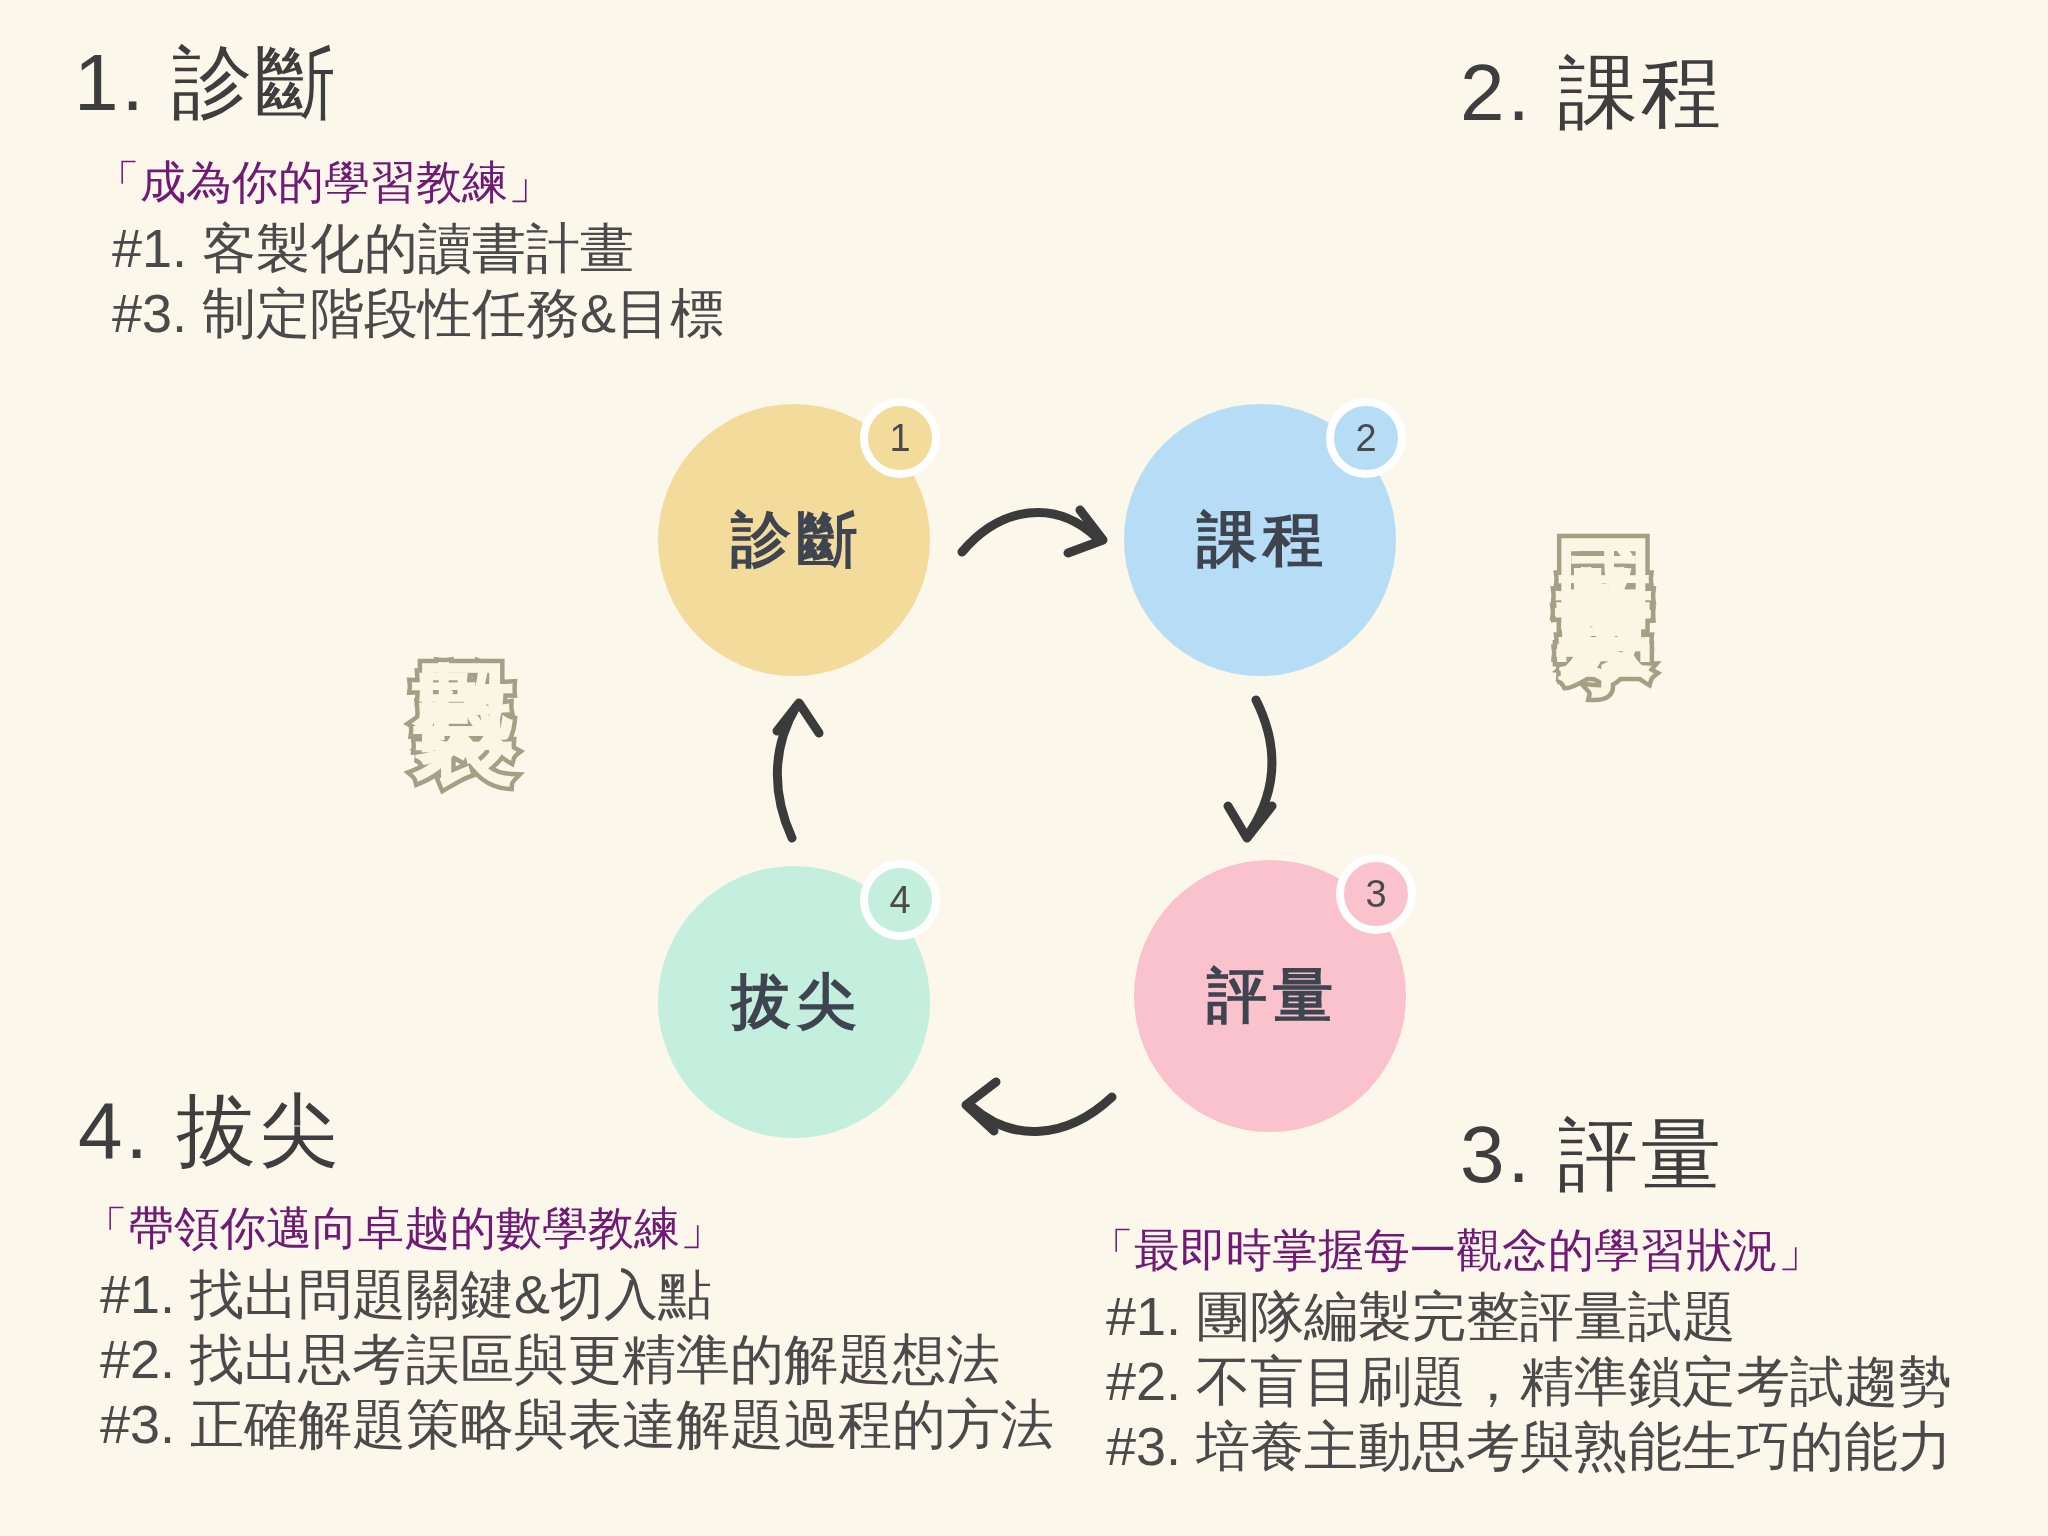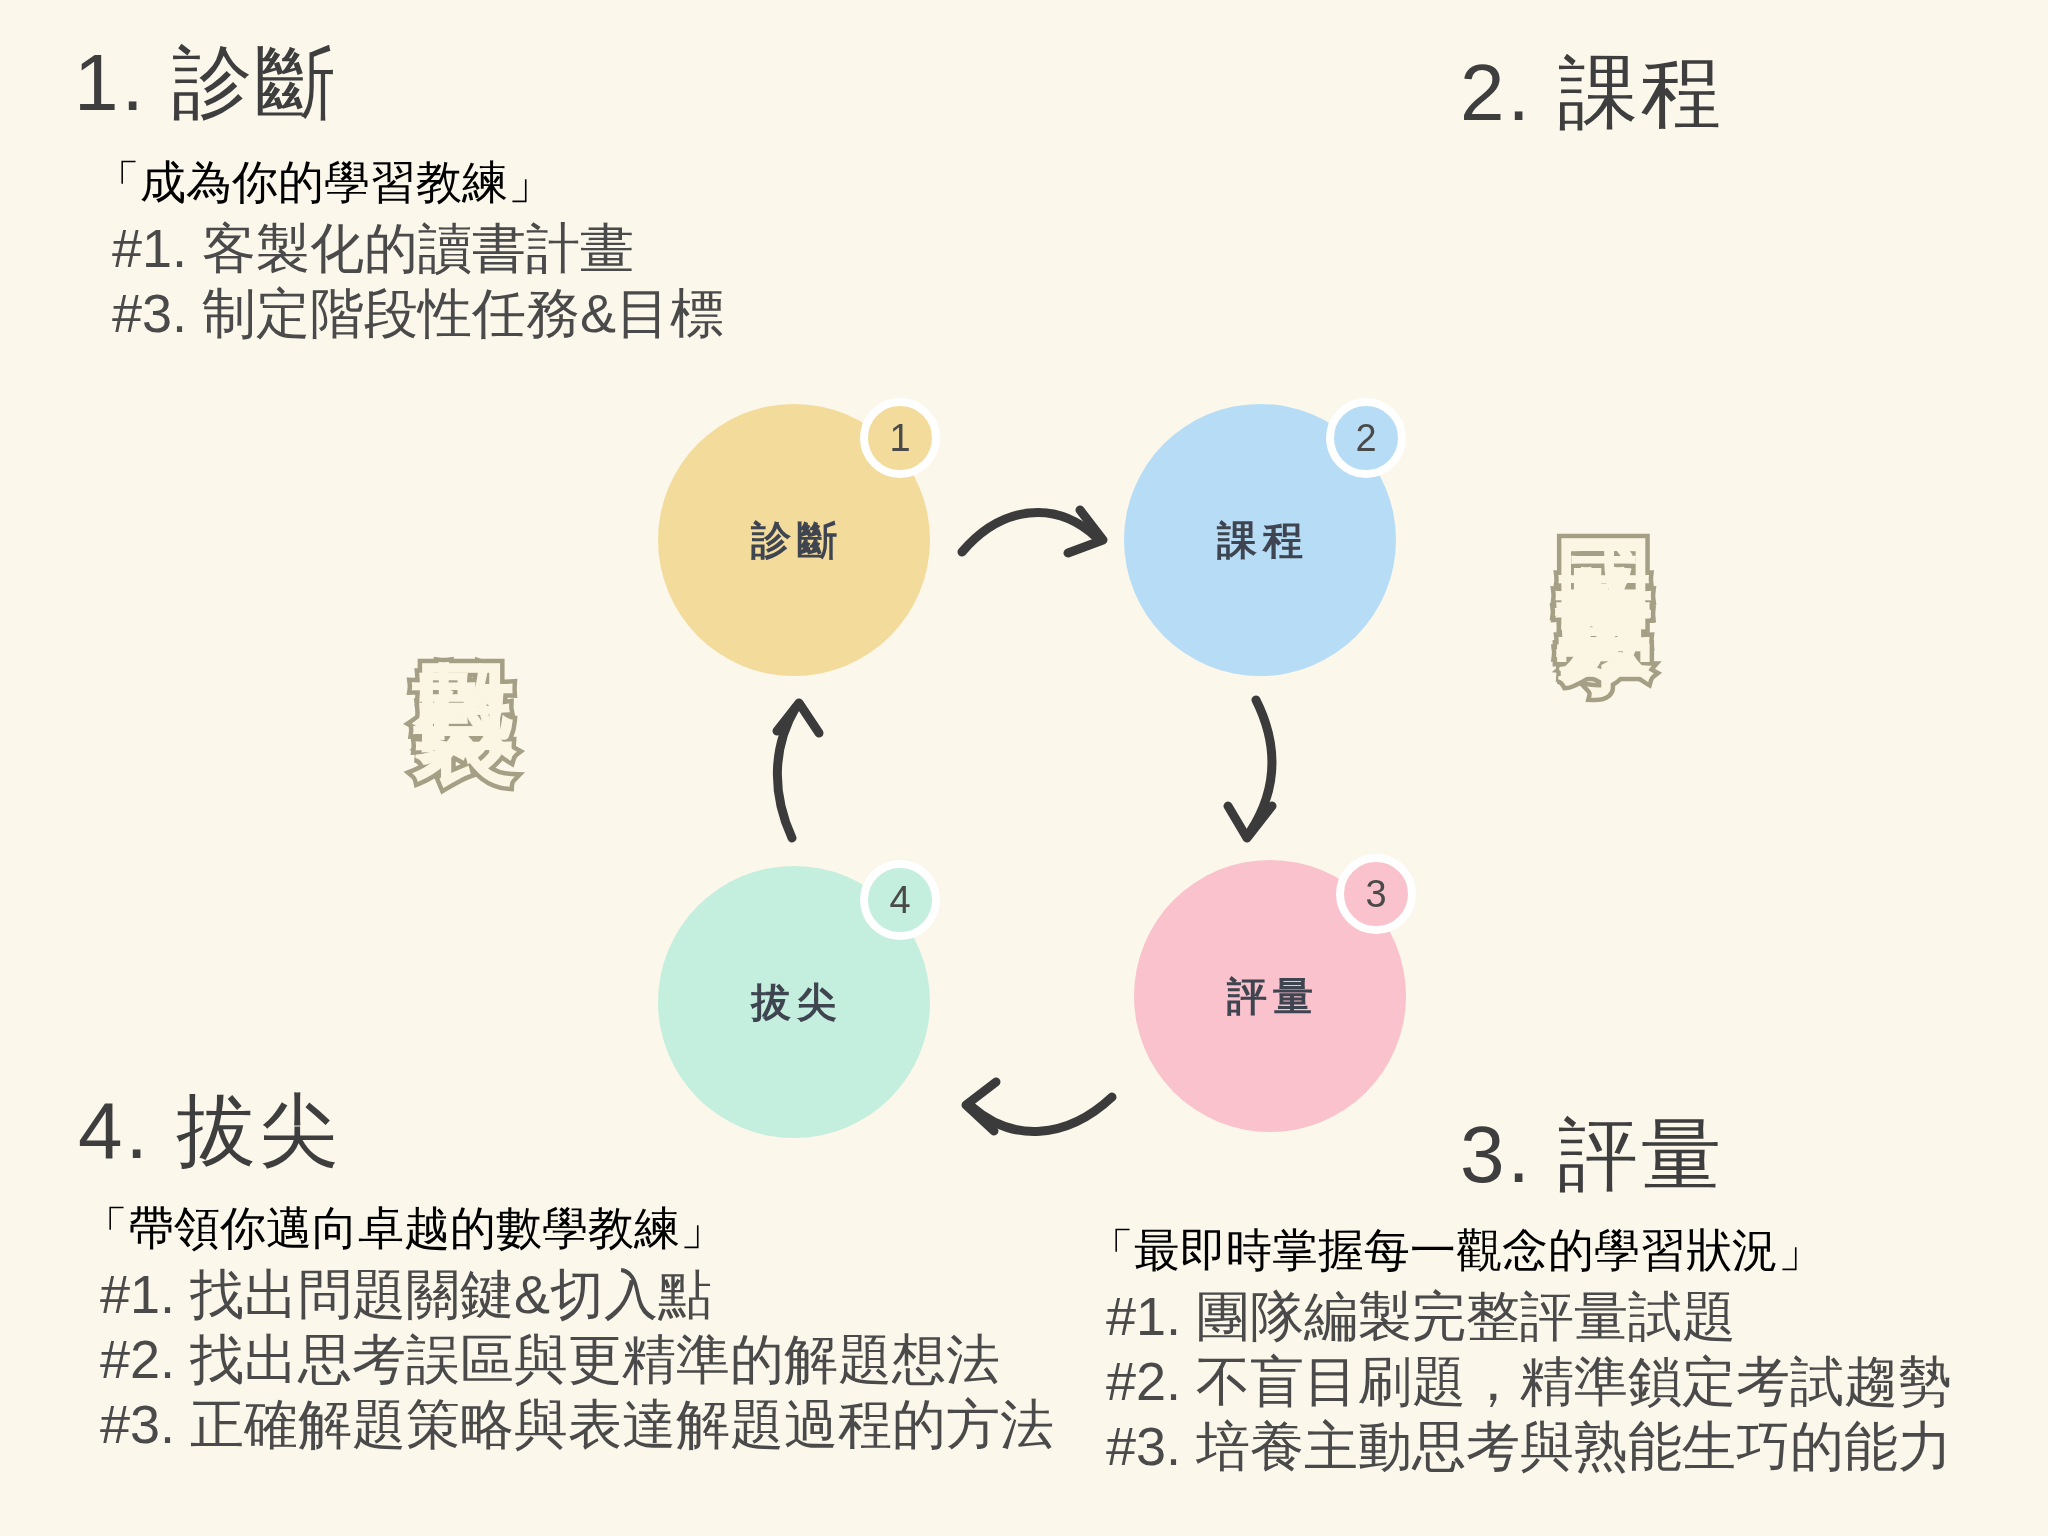--- a/index.html
+++ b/index.html
@@ -23,21 +23,21 @@
     white-space: nowrap;
   }
   .t-diagnosis { left: 74px;  top: 30px; }
   .t-course    { right: 62px; top: 40px; text-align: right; }
   .t-excellence{ left: 78px;  top: 1078px; }
   .t-assessment{ right: 62px; top: 1102px; text-align: right; }
 
   
   .info { position: absolute; white-space: nowrap; }
   .info .quote {
-    color: #000000;
+    color: #701a75;
     font-size: 46px;
     line-height: 64px;
     margin: 0 0 2px -18px;
     font-weight: 500;
   }
   .info .item {
     font-size: 54px;
     line-height: 65px;
     color: #4A4A4A;
   }
@@ -54,21 +54,21 @@
     border-radius: 50%;
     display: flex;
     align-items: center;
     justify-content: center;
   }
   .c1 { left: 658px;  top: 404px; }
   .c2 { left: 1124px; top: 404px; }
   .c3 { left: 1134px; top: 860px; }
   .c4 { left: 658px;  top: 866px; }
   .step-label {
-    font-size: 40px;
+    font-size: 60px;
     font-weight: 800;
     color: #3E4550;
     letter-spacing: 6px;
     margin-left: 6px; 
   }
   .badge {
     position: absolute;
     top: -6px;
     right: -10px;
     width: 80px;

